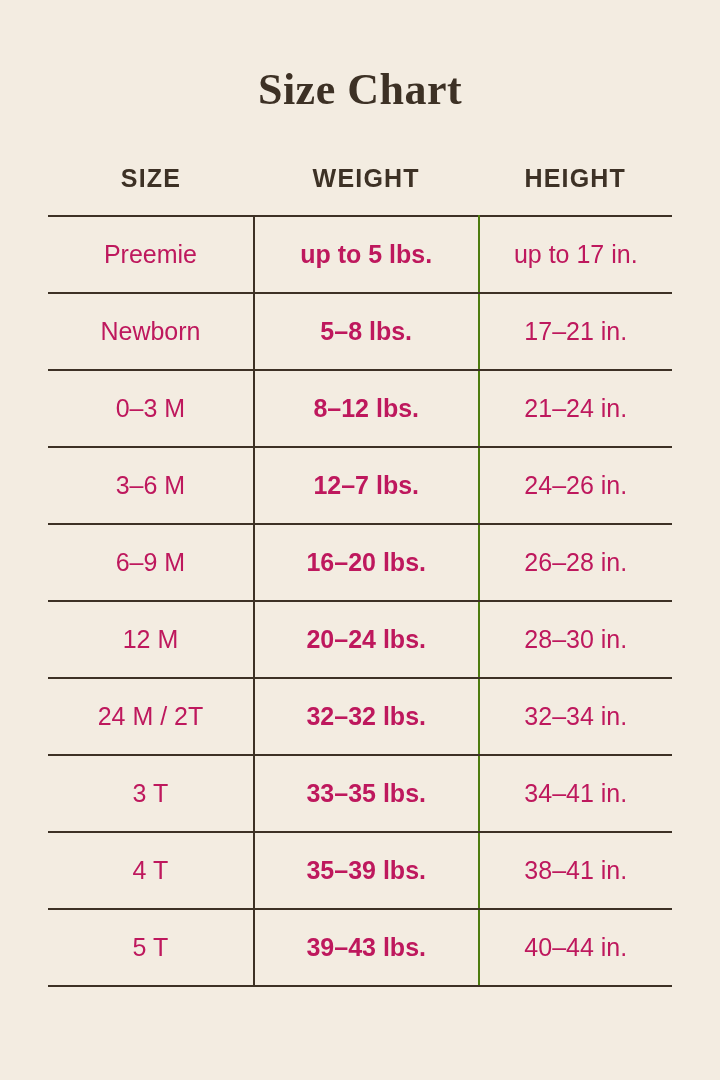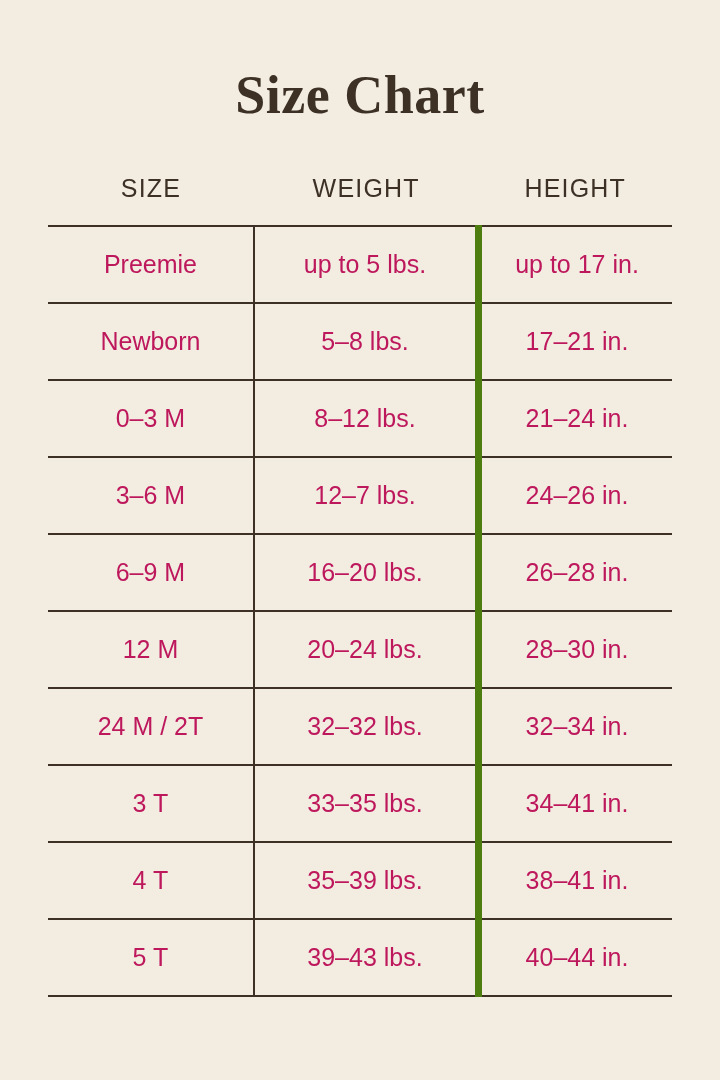--- a/index.html
+++ b/index.html
@@ -19,40 +19,40 @@
     height: 1080px;
     box-sizing: border-box;
     display: flex;
     flex-direction: column;
     align-items: center;
     background: #f3ece1;
   }
   .title {
     font-family: "Liberation Serif", serif;
     font-weight: bold;
-    font-size: 54px;
+    font-size: 44px;
     line-height: 1;
     letter-spacing: 0.5px;
     color: #3d3125;
     margin-top: 68px;
     margin-bottom: 0;
     text-align: center;
   }
   .table-wrap {
     margin-top: 52px;
     width: 624px;
   }
   table.size-chart {
     width: 100%;
     border-collapse: collapse;
     table-layout: fixed;
   }
   table.size-chart th {
     font-size: 25px;
-    font-weight: normal;
+    font-weight: bold;
     letter-spacing: 1.2px;
     color: #3d3125;
     padding: 0 0 22px 0;
     text-align: center;
     vertical-align: bottom;
   }
   table.size-chart thead tr {
     border-bottom: 2px solid #3d3125;
   }
   table.size-chart td {
@@ -66,22 +66,23 @@
     white-space: nowrap;
   }
   table.size-chart tbody tr:last-child td {
     border-bottom: 2px solid #3d3125;
   }
   table.size-chart td.col-size {
     border-right: 2px solid #3d3125;
     width: 33%;
   }
   table.size-chart td.col-weight {
-    border-right: 7px solid #4d7c0f;
+    border-right: 2px solid #4d7c0f;
     width: 36%;
+    font-weight: bold;
   }
   table.size-chart td.col-height {
     width: 31%;
   }
   table.size-chart th.col-size { width: 33%; }
   table.size-chart th.col-weight { width: 36%; }
   table.size-chart th.col-height { width: 31%; }
 </style>
 </head>
 <body>

